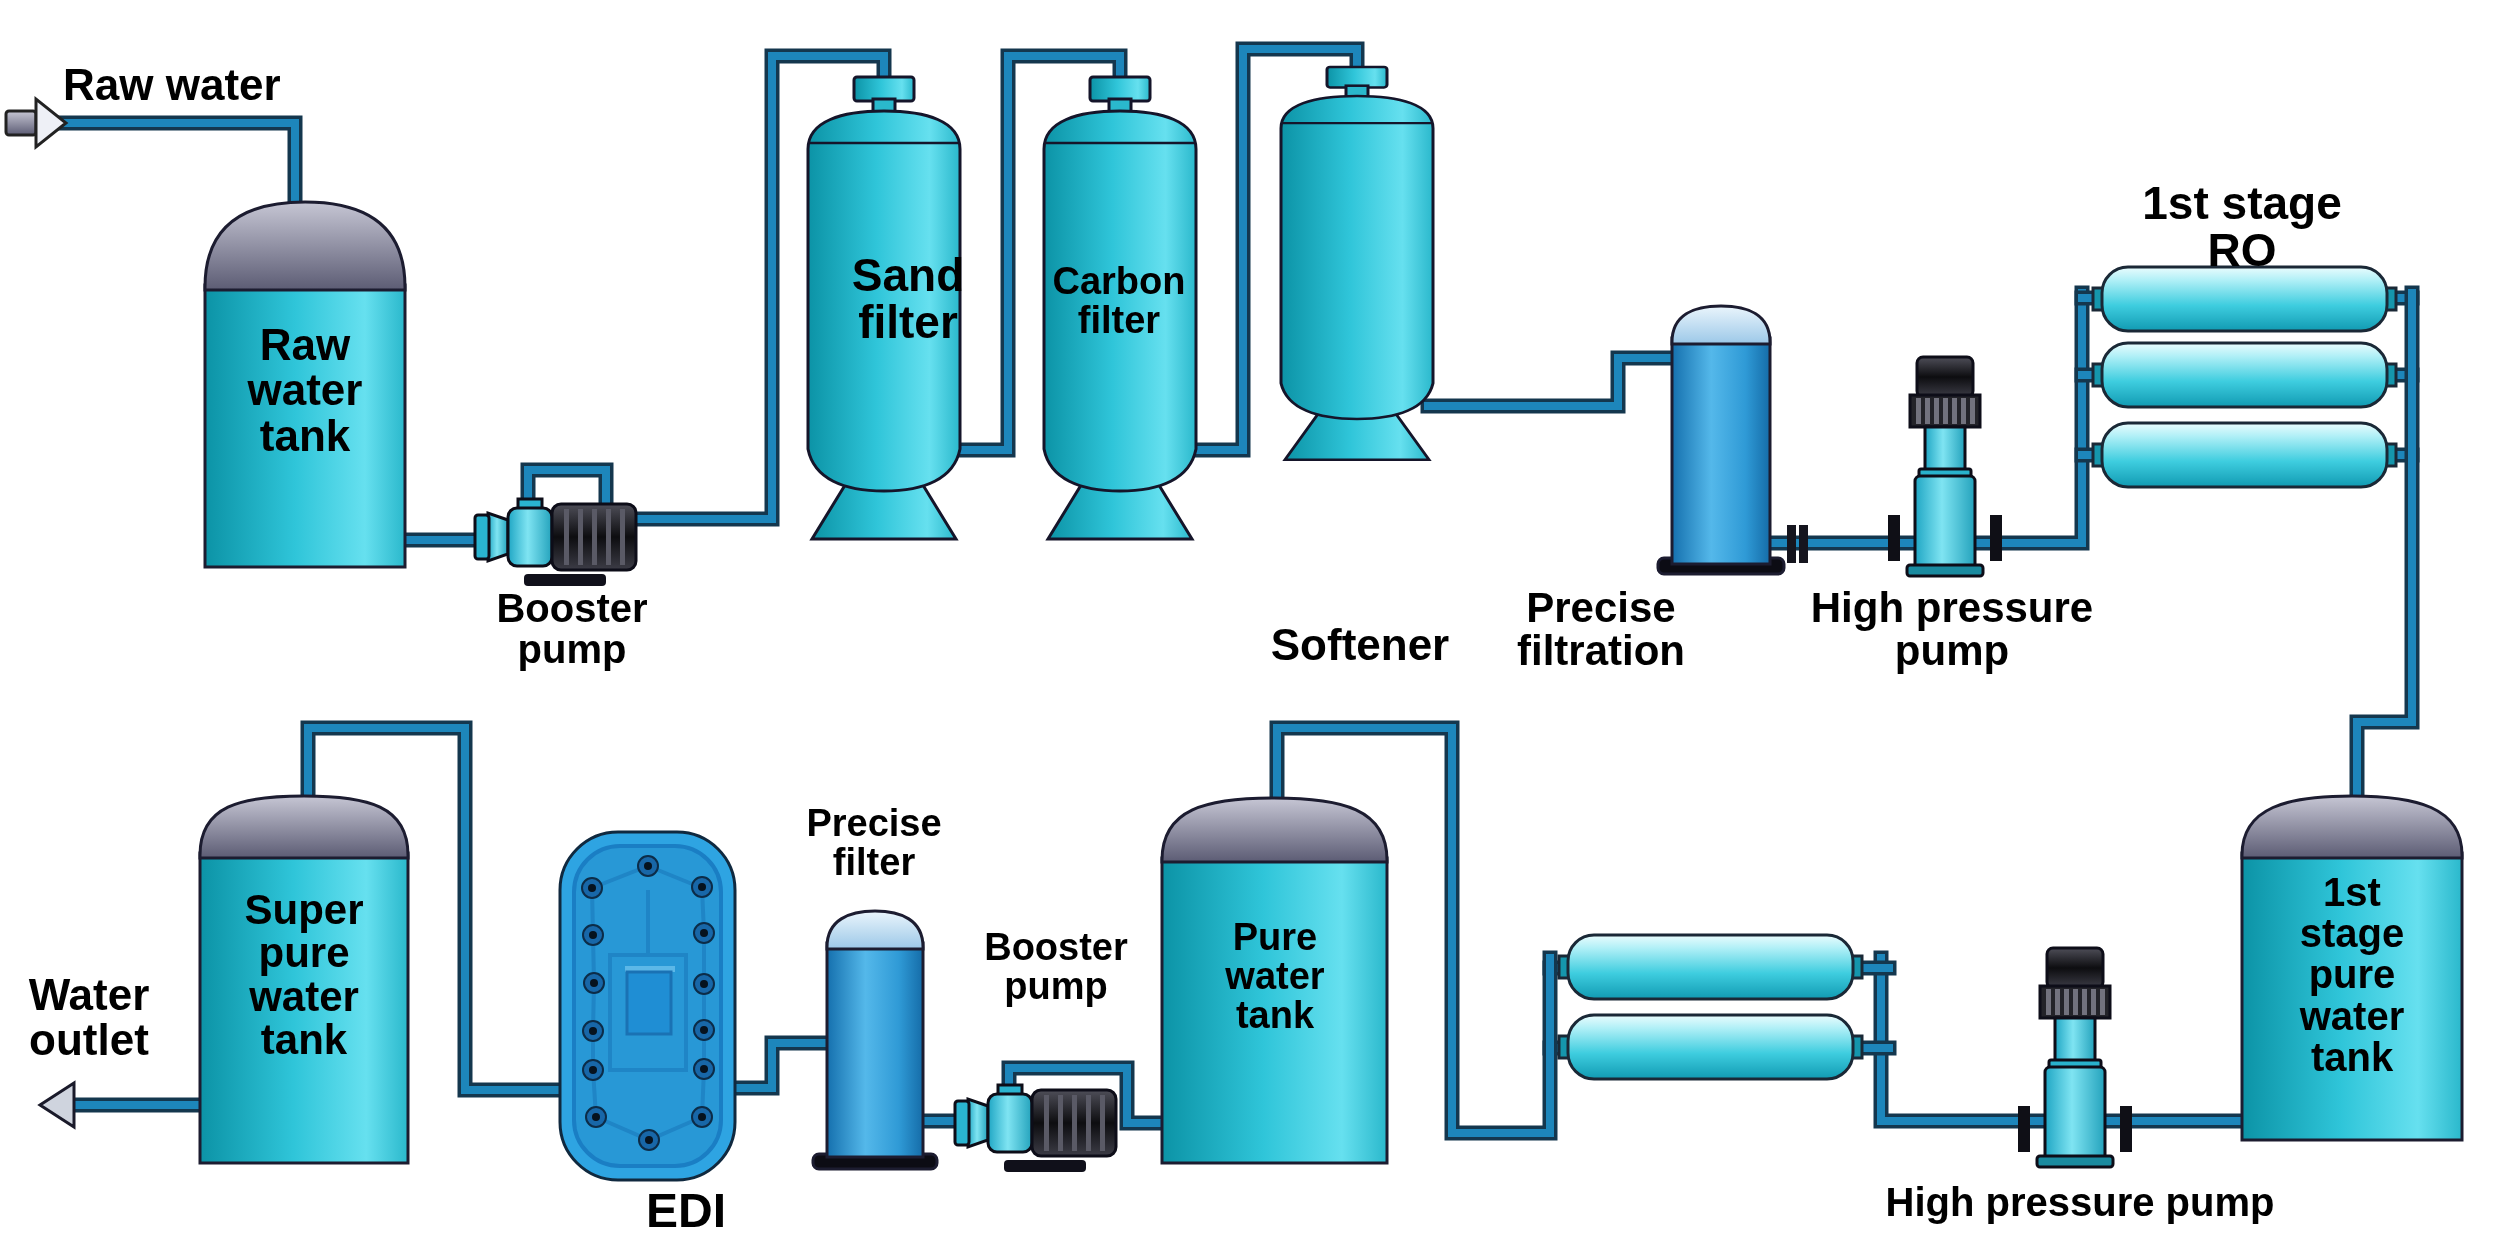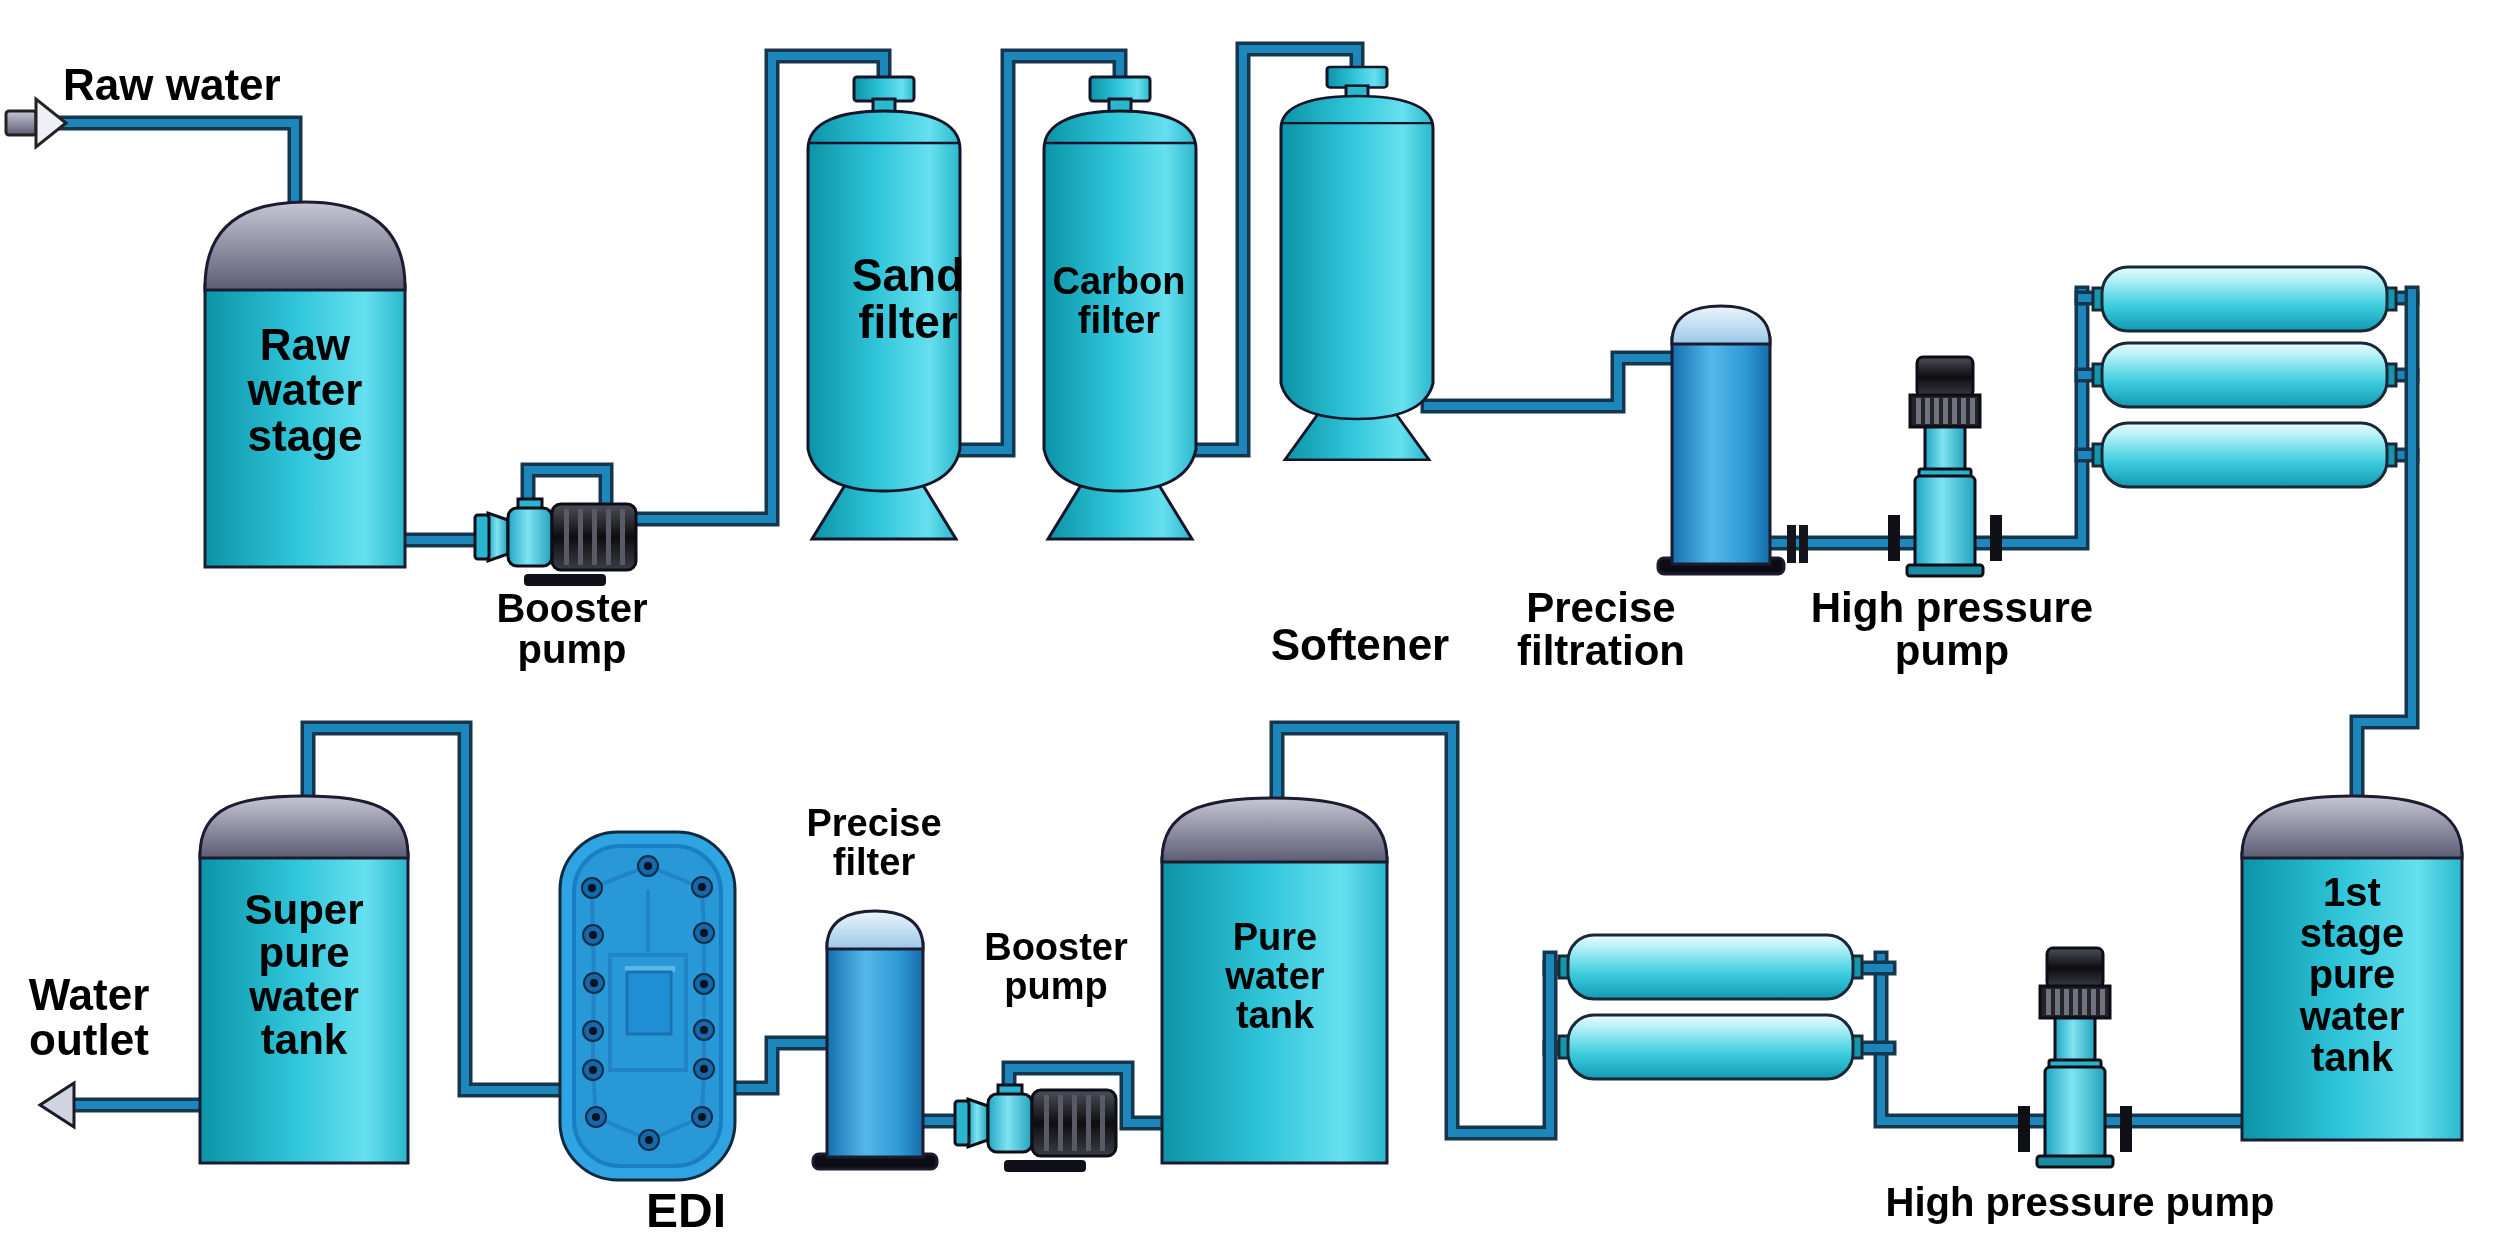--- a/index.html
+++ b/index.html
@@ -310,39 +310,40 @@
     </g>
 
     <polygon points="74,1083 74,1127 40,1105" fill="#cfd4de" stroke="#1a1a2a" stroke-width="3"></polygon>
   </g>
 </svg>
 
 <div class="lbl lbl-left" style="left:63px; top:62px; font-size:44px;">Raw water</div>
 
 <div class="lbl" style="left:305px; top:322px; font-size:44px;">Raw
 water
-stage</div>
+tank</div>
 
 <div class="lbl" style="left:572px; top:588px; font-size:40px;">Booster
 pump</div>
 
 <div class="lbl" style="left:884px; top:252px; font-size:46px;margin-left:24px;">Sand
 filter</div>
 
 <div class="lbl" style="left:1119px; top:262px; font-size:38px;">Carbon
 filter</div>
 
 <div class="lbl" style="left:1360px; top:622px; font-size:44px;">Softener</div>
 
 <div class="lbl" style="left:1601px; top:586px; font-size:42px;">Precise
 filtration</div>
 
 <div class="lbl" style="left:1952px; top:586px; font-size:42px;">High pressure
 pump</div>
 
+<div class="lbl" style="left:2242px; top:180px; font-size:46px;">1st stage RO</div>
 
 <div class="lbl" style="left:2352px; top:872px; font-size:40px;">1st
 stage
 pure
 water
 tank</div>
 
 <div class="lbl" style="left:2080px; top:1182px; font-size:40px;">High pressure pump</div>
 
 

